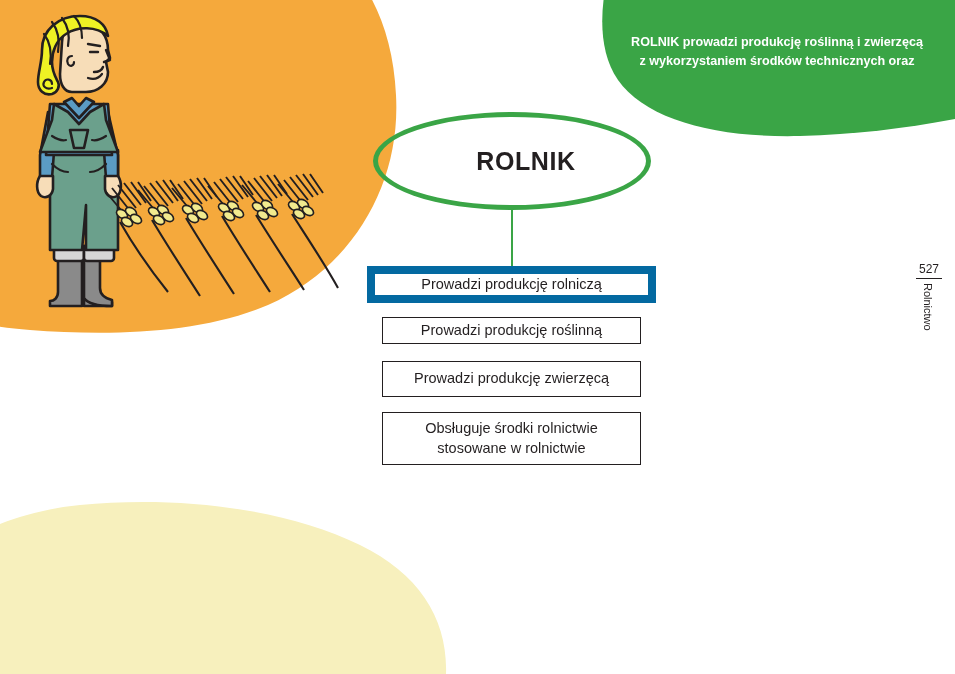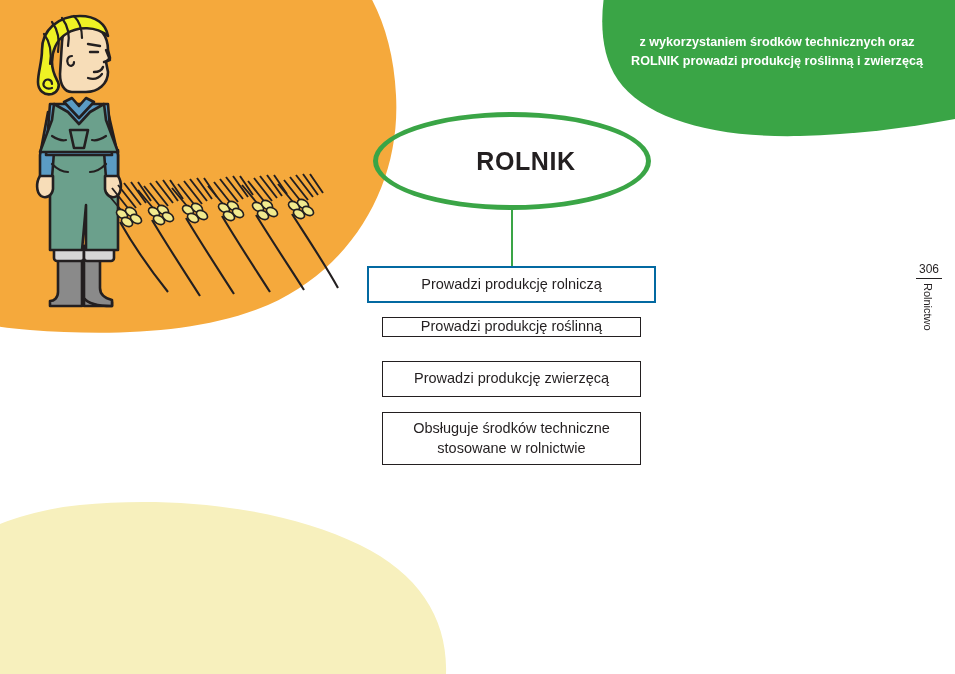--- a/index.html
+++ b/index.html
@@ -70,28 +70,28 @@
     color: #231f20;
     font-size: 14.5px;
     line-height: 1.35;
     background: #ffffff;
   }
   .flow-box.highlight {
     left: 367px;
     top: 266px;
     width: 289px;
     height: 37px;
-    border: 2px solid #0369a1;
+    border: 8px solid #0369a1;
   }
   .flow-box.plain {
     left: 382px;
     width: 259px;
     border: 1px solid #231f20;
   }
-  .flow-box.b2 { top: 317px; height: 20px; }
+  .flow-box.b2 { top: 317px; height: 27px; }
   .flow-box.b3 { top: 361px; height: 36px; }
   .flow-box.b4 { top: 412px; height: 53px; }
 
   
   .callout-text {
     position: absolute;
     left: 612px;
     top: 33px;
     width: 330px;
     text-align: center;
@@ -234,22 +234,22 @@
         <path d="M 278,184 L 298,208 M 284,180 L 303,204 M 290,177 L 308,200 M 296,175 L 313,197 M 303,174 L 318,195 M 310,174 L 323,193" fill="none" stroke-width="1.9"></path>
         <ellipse cx="294" cy="206" rx="6" ry="4" transform="rotate(32 294 206)" stroke-width="1.6"></ellipse>
         <ellipse cx="303" cy="204" rx="6" ry="4" transform="rotate(32 303 204)" stroke-width="1.6"></ellipse>
         <ellipse cx="299" cy="214" rx="6" ry="4" transform="rotate(32 299 214)" stroke-width="1.6"></ellipse>
         <ellipse cx="308" cy="211" rx="6" ry="4" transform="rotate(32 308 211)" stroke-width="1.6"></ellipse>
       </g>
     </g>
   </svg>
 
   <div class="callout-text">
+    <div>ROLNIK prowadzi produkcję roślinną i zwierzęcą</div>
     <div>z wykorzystaniem środków technicznych oraz</div>
-    <div>ROLNIK prowadzi produkcję roślinną i zwierzęcą</div>
   </div>
 
   <div class="node-ellipse">
     <span class="node-ellipse-label">ROLNIK</span>
   </div>
 
   <div class="connector"></div>
 
   <div class="flow-box highlight">
     <span>Prowadzi produkcję rolniczą</span>
@@ -258,23 +258,23 @@
   <div class="flow-box plain b2">
     <span>Prowadzi produkcję roślinną</span>
   </div>
 
   <div class="flow-box plain b3">
     <span>Prowadzi produkcję zwierzęcą</span>
   </div>
 
   <div class="flow-box plain b4">
     <span>
-      <span>Obsługuje środków techniczne</span><br>
+      <span>Obsługuje środki rolnictwie</span><br>
       <span>stosowane w rolnictwie</span>
     </span>
   </div>
 
   <div class="page-marker">
-    <div class="page-number">306</div>
+    <div class="page-number">527</div>
     <div class="page-section">Rolnictwo</div>
   </div>
 
 </div>
 
 </body></html>

